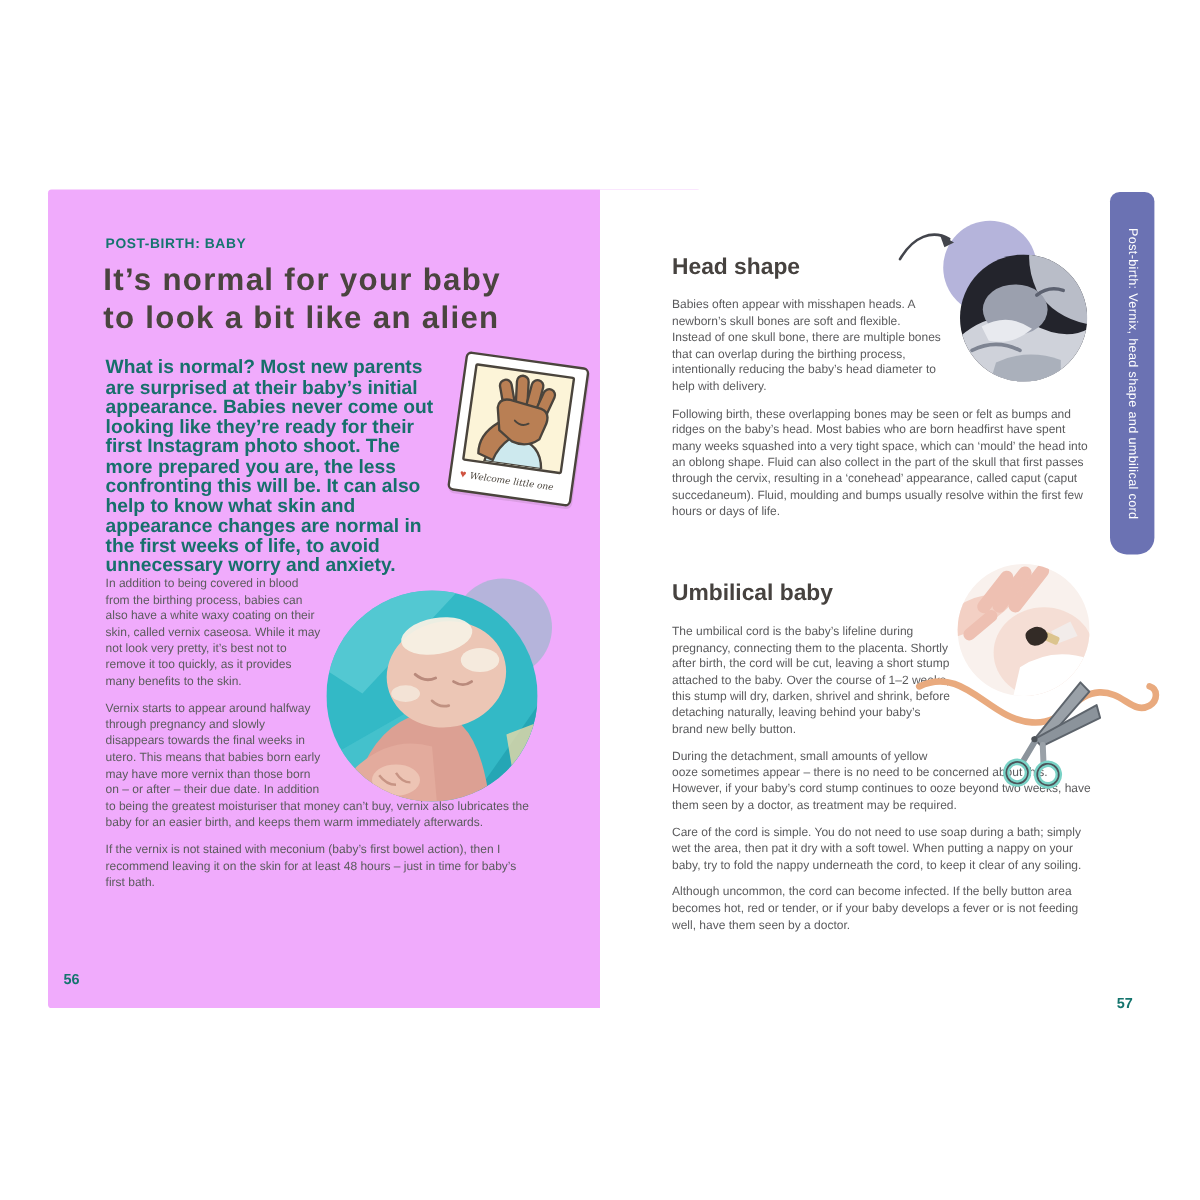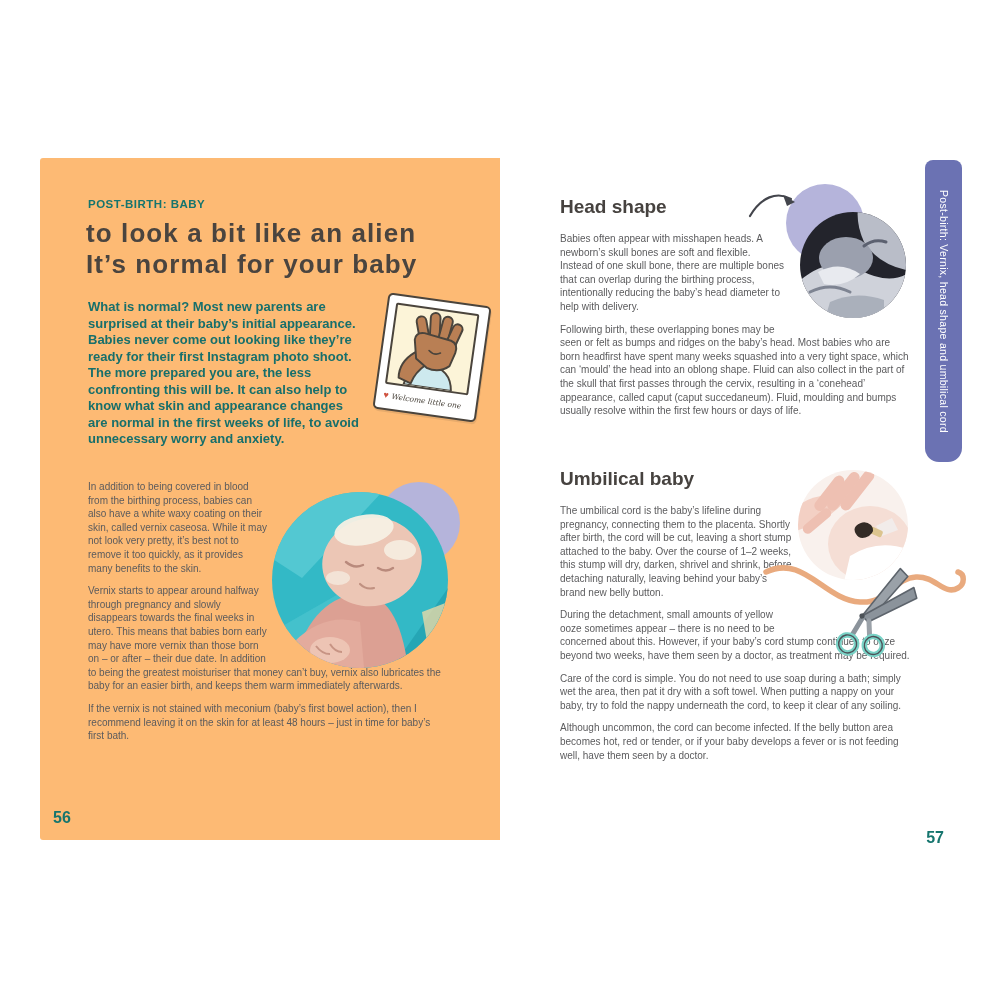--- a/index.html
+++ b/index.html
@@ -1,44 +1,44 @@
 <!DOCTYPE html>
 <html><head>
 <meta charset="utf-8">
 <style>
   html,body{margin:0;padding:0;background:#ffffff;}
   body{width:1000px;height:1000px;font-family:"Liberation Sans",sans-serif;-webkit-font-smoothing:antialiased;}
   .canvas{position:relative;width:1000px;height:1000px;background:#ffffff;overflow:hidden;}
 
   
-  .page-left{position:absolute;left:40px;top:158px;width:544px;height:682px;background:#fdba74;border-radius:3px;}
+  .page-left{position:absolute;left:40px;top:158px;width:544px;height:682px;background:#f0abfc;border-radius:3px;}
   .eyebrow{position:absolute;left:48px;top:40px;font-size:11.5px;font-weight:bold;letter-spacing:.5px;color:#15756e;}
   .title{position:absolute;left:46px;top:60px;font-size:26px;line-height:31px;font-weight:bold;letter-spacing:1.1px;color:#4a443f;}
   .intro-wrap{position:absolute;left:48px;top:141px;width:400px;}
-  .intro{margin:0;width:274px;font-size:13px;line-height:16.5px;font-weight:bold;color:#176f6b;}
+  .intro{margin:0;width:274px;font-size:16px;line-height:16.5px;font-weight:bold;color:#176f6b;}
 
   
   .polaroid{position:absolute;left:292px;top:0px;width:104px;transform:rotate(8deg);background:#ffffff;
             border:2px solid #4a443c;border-radius:5px;padding:7px 7px 2px;box-sizing:border-box;
             box-shadow:1px 2px 0 rgba(74,68,60,.12);}
   .pphoto{width:84px;height:82px;border:2px solid #4a443c;border-radius:2px;background:#fcf4d8;box-sizing:border-box;overflow:hidden;}
   .pcaption{display:flex;align-items:center;gap:3px;height:22px;}
   .pheart{font-size:9px;color:#cf5340;line-height:1;}
   .pcaption-text{font-family:"DejaVu Serif",serif;font-style:italic;font-size:7.5px;color:#4a443c;white-space:nowrap;}
 
   
   .vernix{position:absolute;left:48px;top:322px;width:360px;}
   .v-float{float:right;width:170px;height:180px;margin-left:9px;position:relative;}
   .purple-circle{position:absolute;border-radius:50%;background:#b5b4db;}
   .v-purple{width:82px;height:82px;left:100px;top:2px;}
   .v-photo{position:absolute;left:-6px;top:12px;width:176px;height:176px;}
 
-  h2{font-size:19px;line-height:22px;font-weight:bold;color:#46423f;margin:0 0 14px;}
+  h2{font-size:19px;line-height:22px;font-weight:bold;color:#46423f;margin:16px 0 14px;}
   .body-p{font-size:10px;line-height:13.6px;color:#5b5b5d;margin:0 0 9px;}
-  .pagenum{position:absolute;font-size:16px;font-weight:bold;color:#15756e;}
+  .pagenum{position:absolute;font-size:12px;font-weight:bold;color:#15756e;}
   .pn-left{left:13px;top:651px;}
   .pn-right{right:26px;top:652px;margin-top:19px;}
 
   
   .page-right{position:absolute;left:500px;top:158px;width:470px;height:682px;background:#ffffff;}
   .hs{position:absolute;left:60px;top:38px;width:352px;}
   .hs-float{float:right;width:118px;height:128px;margin-left:8px;position:relative;}
   .hs-purple{width:78px;height:78px;left:-8px;top:-12px;}
   .hs-arrow{position:absolute;left:-46px;top:-8px;width:52px;height:32px;}
   .hs-photo{position:absolute;left:6px;top:16px;width:106px;height:106px;}
@@ -58,22 +58,22 @@
 </head>
 <body>
 
 <div class="canvas">
 
   <section class="page-left">
 
     <div class="eyebrow">POST-BIRTH: BABY</div>
 
     <h1 class="title" style="margin:0;position:absolute;left:46px;top:60px;">
+      <span style="display:block">It’s normal for your baby</span>
       <span style="display:block">to look a bit like an alien</span>
-      <span style="display:block">It’s normal for your baby</span>
     </h1>
 
     <div class="intro-wrap">
       <p class="intro">What is normal? Most new parents are surprised at their baby’s initial appearance. Babies never come out looking like they’re ready for their first Instagram photo shoot. The more prepared you are, the less confronting this will be. It can also help to know what skin and appearance changes are normal in the first weeks of life, to avoid unnecessary worry and anxiety.</p>
 
       <div class="polaroid">
         <div class="pphoto">
           <svg viewBox="0 0 80 80" width="80" height="78">
 
             <path d="M16 80 Q19 58 40 57 Q62 58 65 80 Z" fill="#cde9ee" stroke="#4a443c" stroke-width="2"></path>

